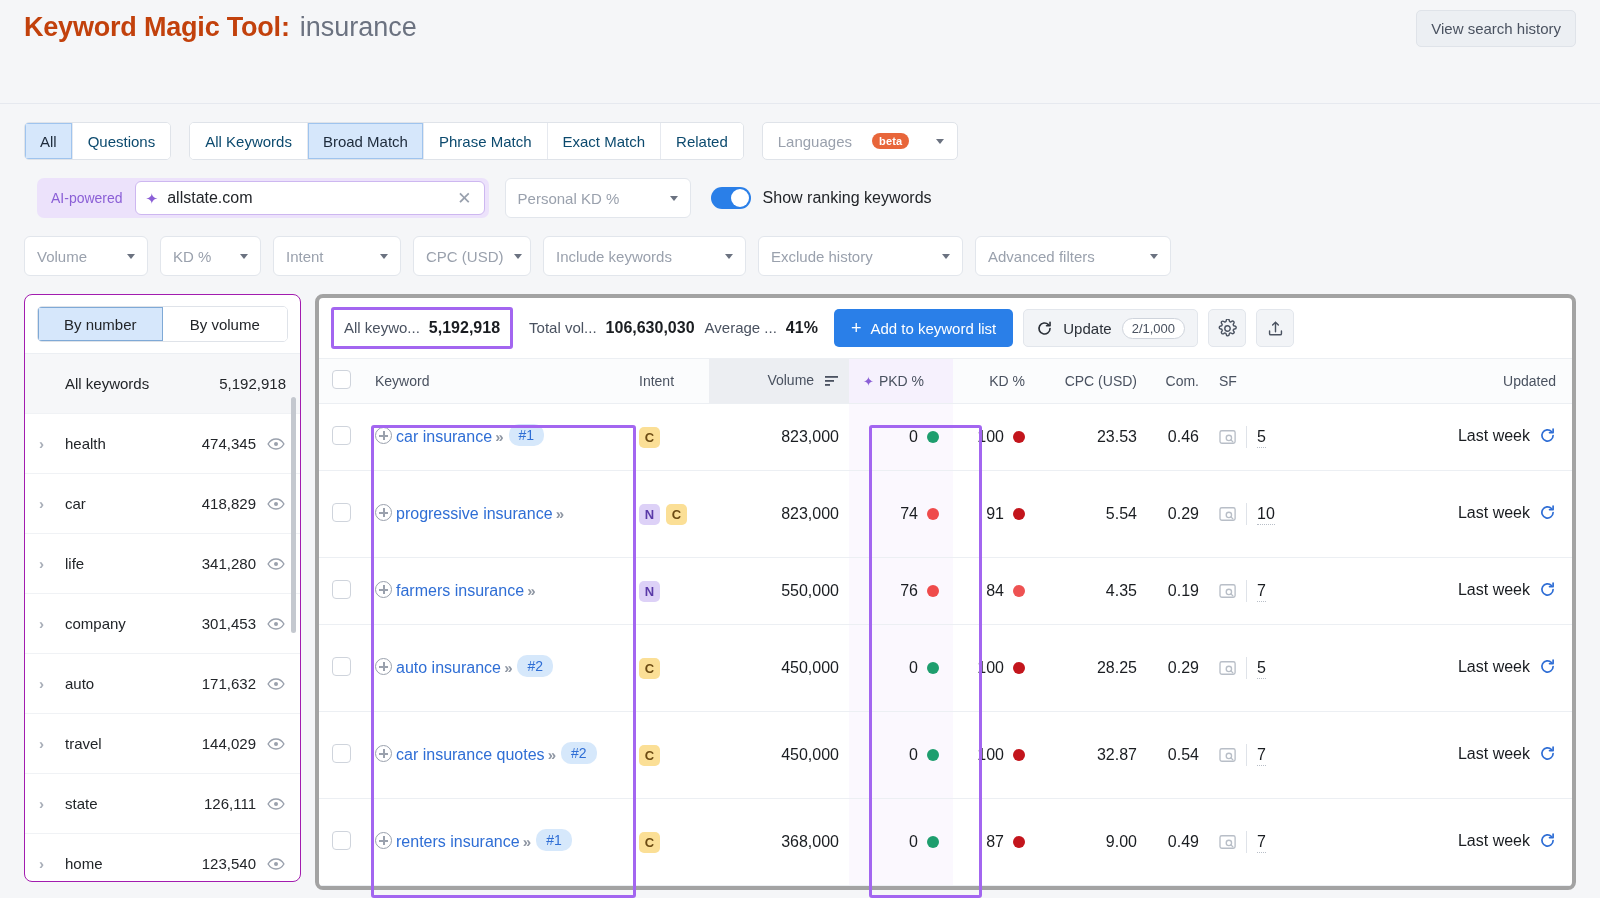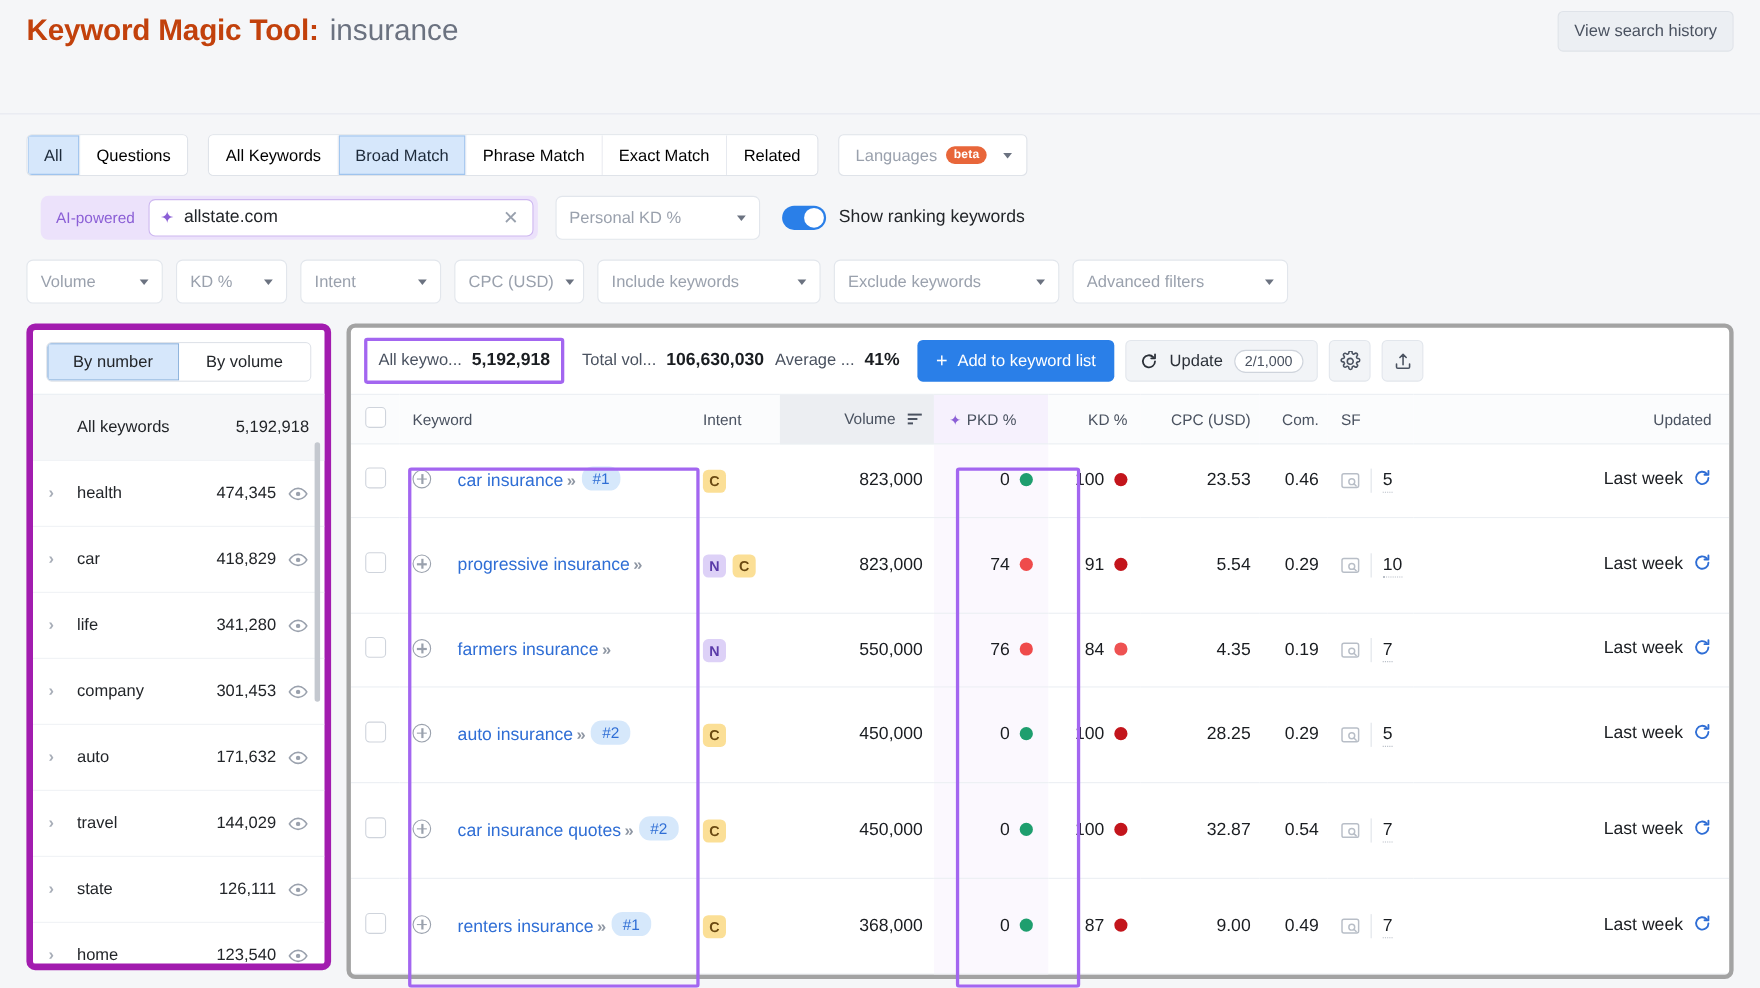--- a/index.html
+++ b/index.html
@@ -57,27 +57,27 @@
 
   
   .filterbar { padding: 18px 24px 0 24px; background: #f5f6f8; }
   .seg-row { display: flex; align-items: center; gap: 18px; }
   .seg-group {
     display: flex; background: #fff; border: 1px solid #dfe3e9;
     border-radius: 5px; overflow: hidden; height: 38px;
   }
   .seg-btn {
     display: flex; align-items: center; padding: 0 15px;
-    font-size: 15px; color: #000000; cursor: pointer;
+    font-size: 15px; color: #0c4a6e; cursor: pointer;
     border-right: 1px solid #e6e9ef; background: #fff; white-space: nowrap;
   }
   .seg-btn:last-child { border-right: none; }
   .seg-btn.active { background: #d6e7fb; color: #1d2a3a; box-shadow: inset 0 0 0 1px #9fc4ee; }
   .seg-lang {
-    display:flex; align-items:center; gap:8px; padding: 0 13px 0 15px;
+    display:flex; align-items:center; gap:20px; padding: 0 13px 0 15px;
     font-size:15px; color:#9aa1ad; cursor:pointer;
   }
   .beta-badge {
     background:#e8663a; color:#fff; font-size:11px; font-weight:bold;
     border-radius:9px; padding:2px 7px; letter-spacing:.2px;
   }
 
   .row2 { display:flex; align-items:center; gap:16px; margin-top: 18px; }
   .ai-wrap {
     display:flex; align-items:center; background:#ece2fb; border-radius:7px;
@@ -109,21 +109,21 @@
   }
   .toggle-label { font-size:16px; color:#222529; }
 
   .row3 { display:flex; align-items:center; gap:12px; margin-top: 18px; }
 
   
   .body { display:flex; gap:14px; padding: 18px 24px 0 24px; }
 
   
   .sidebar {
-    width: 277px; background:#fff; border:6px solid #a21caf; border-radius:8px;
+    width: 277px; background:#fff; border:1px solid #a21caf; border-radius:8px;
     overflow:hidden; flex:none; height: 588px; position:relative;
   }
   .side-seg { padding: 11px 12px; display:flex; }
   .side-seg-group {
     display:flex; border:1px solid #dfe3e9; border-radius:5px; overflow:hidden; width:100%;
     height:36px;
   }
   .side-seg-btn {
     flex:1; display:flex; align-items:center; justify-content:center;
     font-size:15px; color:#222529; cursor:pointer; background:#fff;
@@ -214,21 +214,21 @@
   td.t-kd  { text-align:right; padding-right:12px; }
   td.t-cpc { text-align:right; font-variant-numeric:tabular-nums; }
   td.t-com { text-align:right; font-variant-numeric:tabular-nums; }
   td.t-sf  { padding-left:12px; }
   td.t-upd { text-align:right; padding-right:16px; white-space:nowrap; }
 
   .chk {
     width:19px; height:19px; border:1px solid #cfd4dc; border-radius:4px;
     background:#fff; display:inline-block; cursor:pointer;
   }
-  .kw-cell { display:flex; align-items:flex-start; gap:24px; }
+  .kw-cell { display:flex; align-items:flex-start; gap:4px; }
   .plus-circ {
     width:17px; height:17px; border:1.5px solid #9aa1ad; border-radius:50%;
     position:relative; flex:none; margin-top:3px; cursor:pointer;
   }
   .plus-circ::before, .plus-circ::after {
     content:""; position:absolute; background:#9aa1ad;
   }
   .plus-circ::before { left:3px; top:7px; width:9px; height:1.5px; }
   .plus-circ::after  { top:3px; left:7px; height:9px; width:1.5px; }
   .kw-text {
@@ -332,21 +332,21 @@
       </div>
       <div class="drop" style="width:118px;">
         <span>CPC (USD)</span>
         <span class="caret-gray" style="margin:0;"></span>
       </div>
       <div class="drop" style="width:203px;">
         <span>Include keywords</span>
         <span class="caret-gray" style="margin:0;"></span>
       </div>
       <div class="drop" style="width:205px;">
-        <span>Exclude keywords</span>
+        <span>Exclude history</span>
         <span class="caret-gray" style="margin:0;"></span>
       </div>
       <div class="drop" style="width:196px;">
         <span>Advanced filters</span>
         <span class="caret-gray" style="margin:0;"></span>
       </div>
     </div>
   </div>
 
   <div class="body">

